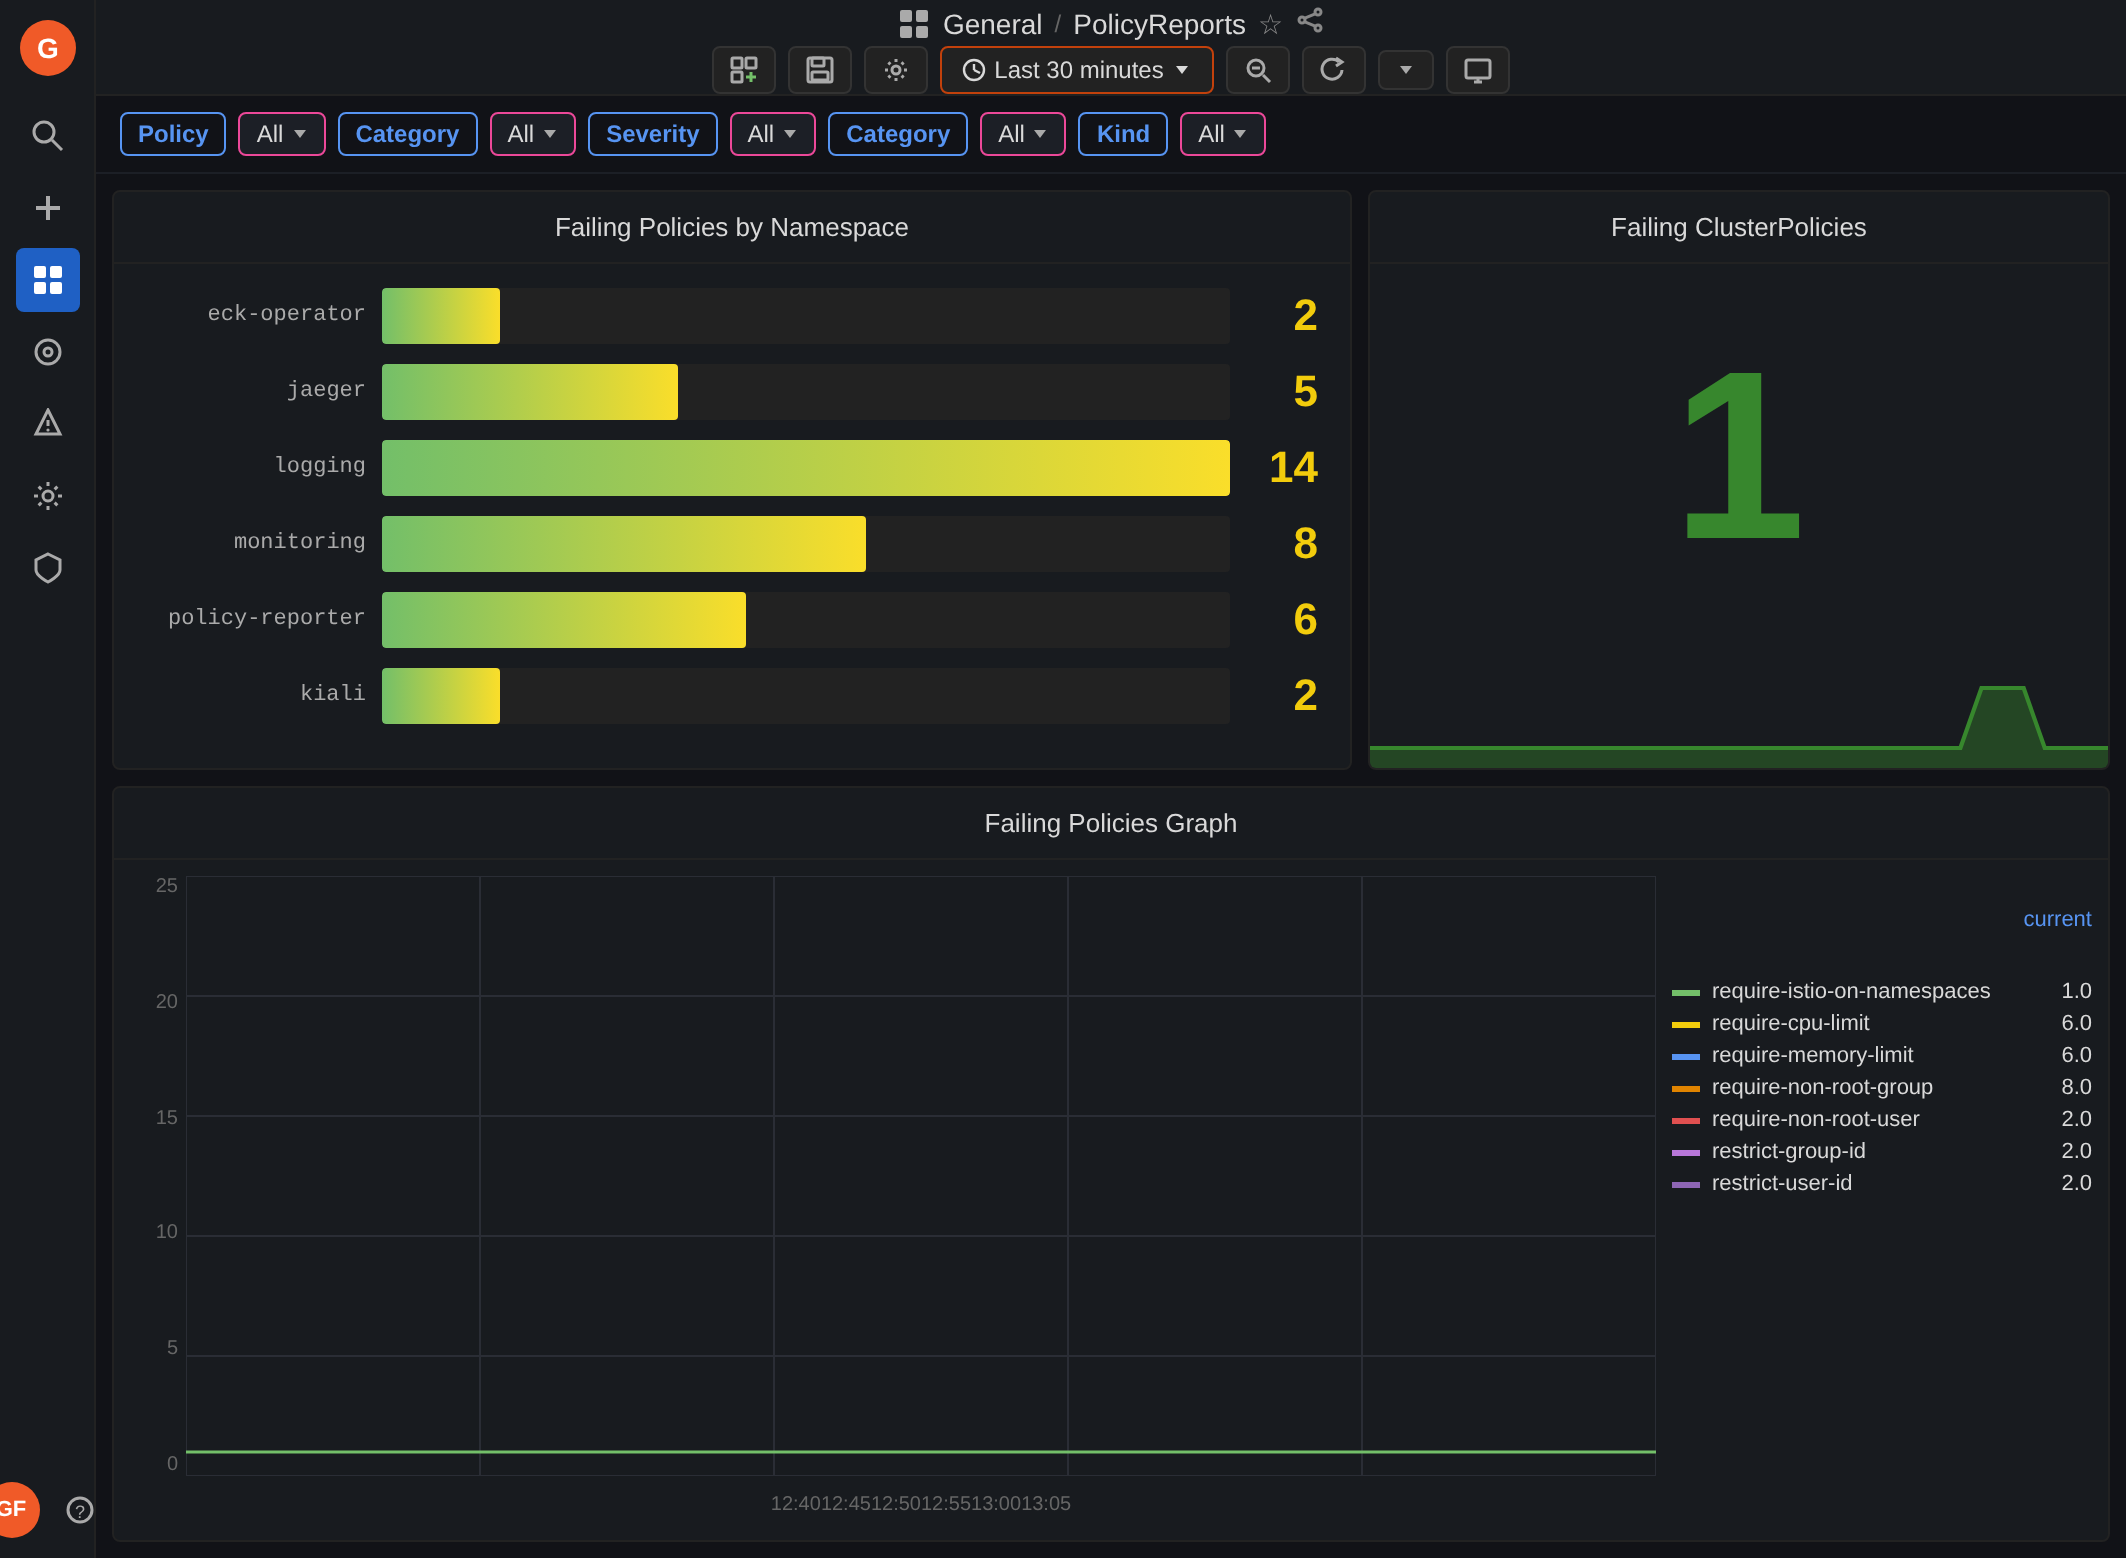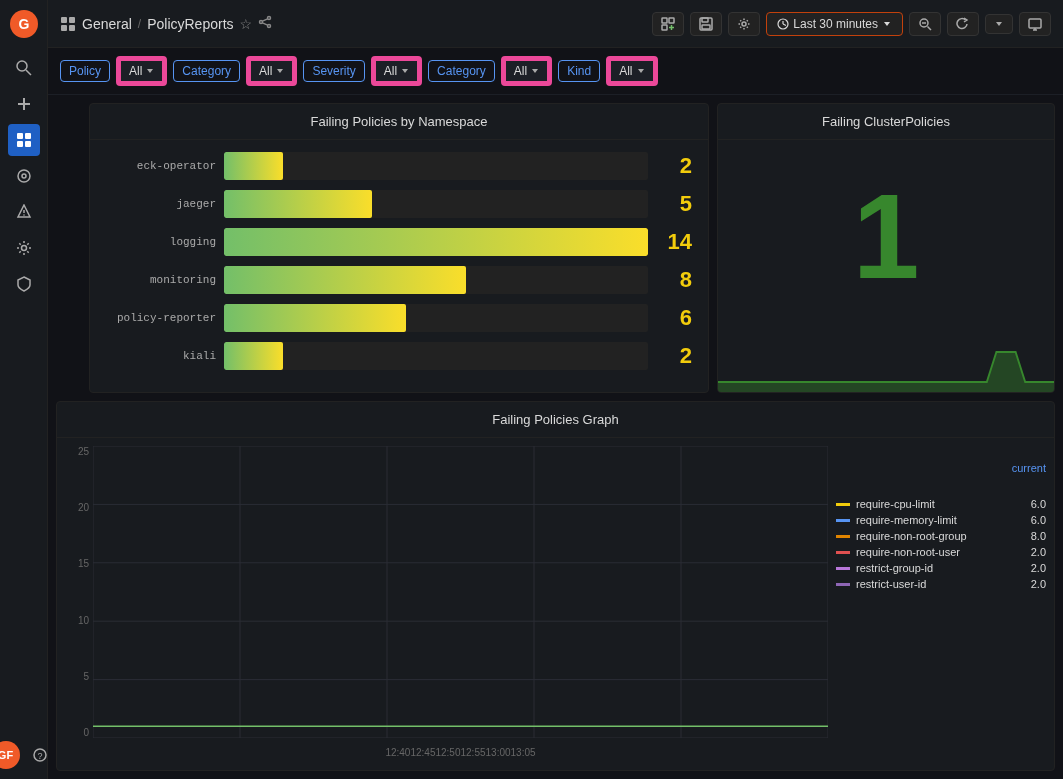--- a/index.html
+++ b/index.html
@@ -69,20 +69,21 @@
     
     .topbar {
       height: 48px;
       background: #181b1f;
       border-bottom: 1px solid #222;
       display: flex;
       align-items: center;
       padding: 0 12px;
       gap: 0;
       flex-shrink: 0;
+      flex-direction: column;
     }
     .topbar-breadcrumb {
       display: flex;
       align-items: center;
       gap: 6px;
       flex: 1;
     }
     .topbar-title {
       font-size: 14px;
       color: #d9d9d9;
@@ -117,28 +118,28 @@
       padding: 8px 12px;
       display: flex;
       align-items: center;
       gap: 6px;
       flex-shrink: 0;
       border-bottom: 1px solid #1c1f26;
     }
     .filter-label {
       color: #5794f2;
       font-size: 12px;
-      font-weight: 400;
+      font-weight: 700;
       padding: 3px 8px;
       border: 1px solid #5794f2;
       border-radius: 4px;
     }
     .filter-select {
       background: #1c1f26;
-      border: 5px solid #ec4899;
+      border: 1px solid #ec4899;
       border-radius: 4px;
       color: #d9d9d9;
       padding: 3px 8px;
       display: flex; align-items: center; gap: 4px;
       cursor: pointer;
     }
     .filter-select-active {
       border-color: #5794f2;
       color: #5794f2;
     }
@@ -183,21 +184,20 @@
     }
     .panel-content {
       flex: 1;
       overflow: hidden;
       position: relative;
     }
 
     
     .namespace-panel {
       flex: 0 0 620px;
-      margin-left: 33px;
     }
     .namespace-chart {
       padding: 12px 16px;
       display: flex;
       flex-direction: column;
       gap: 10px;
       height: 100%;
     }
     .bar-row {
       display: flex;
@@ -685,20 +685,25 @@
               <span>13:05</span>
             </div>
           </div>
 
           <div class="graph-legend">
             <div class="legend-header">
               <span>current</span>
             </div>
             <div id="legend-items-container">
 
+            <div class="legend-item">
+                  <div class="legend-color" style="background: rgb(115, 191, 105);"></div>
+                  <span class="legend-name">require-istio-on-namespaces</span>
+                  <span class="legend-value">1.0</span>
+                </div>
                 <div class="legend-item">
                   <div class="legend-color" style="background: rgb(242, 204, 12);"></div>
                   <span class="legend-name">require-cpu-limit</span>
                   <span class="legend-value">6.0</span>
                 </div>
                 <div class="legend-item">
                   <div class="legend-color" style="background: rgb(87, 148, 242);"></div>
                   <span class="legend-name">require-memory-limit</span>
                   <span class="legend-value">6.0</span>
                 </div>

